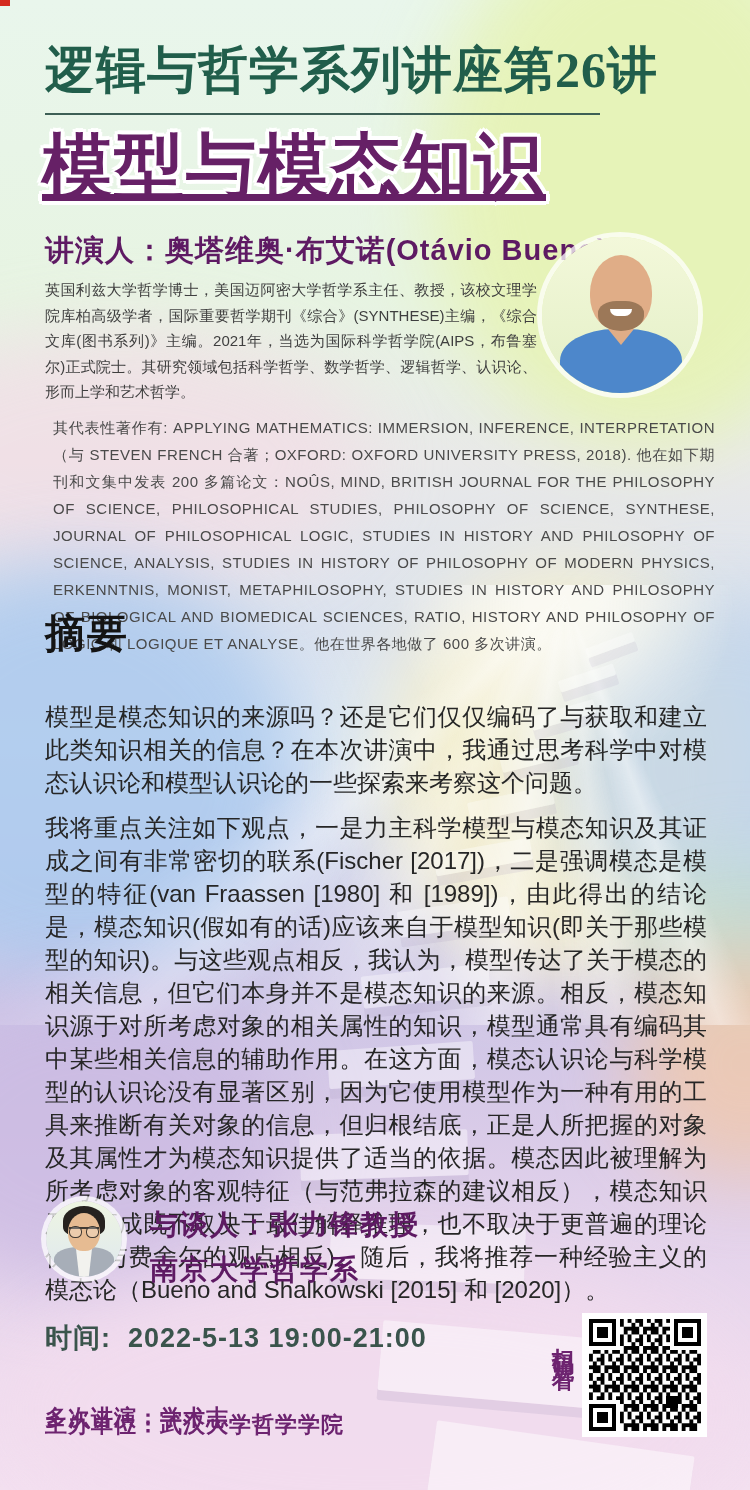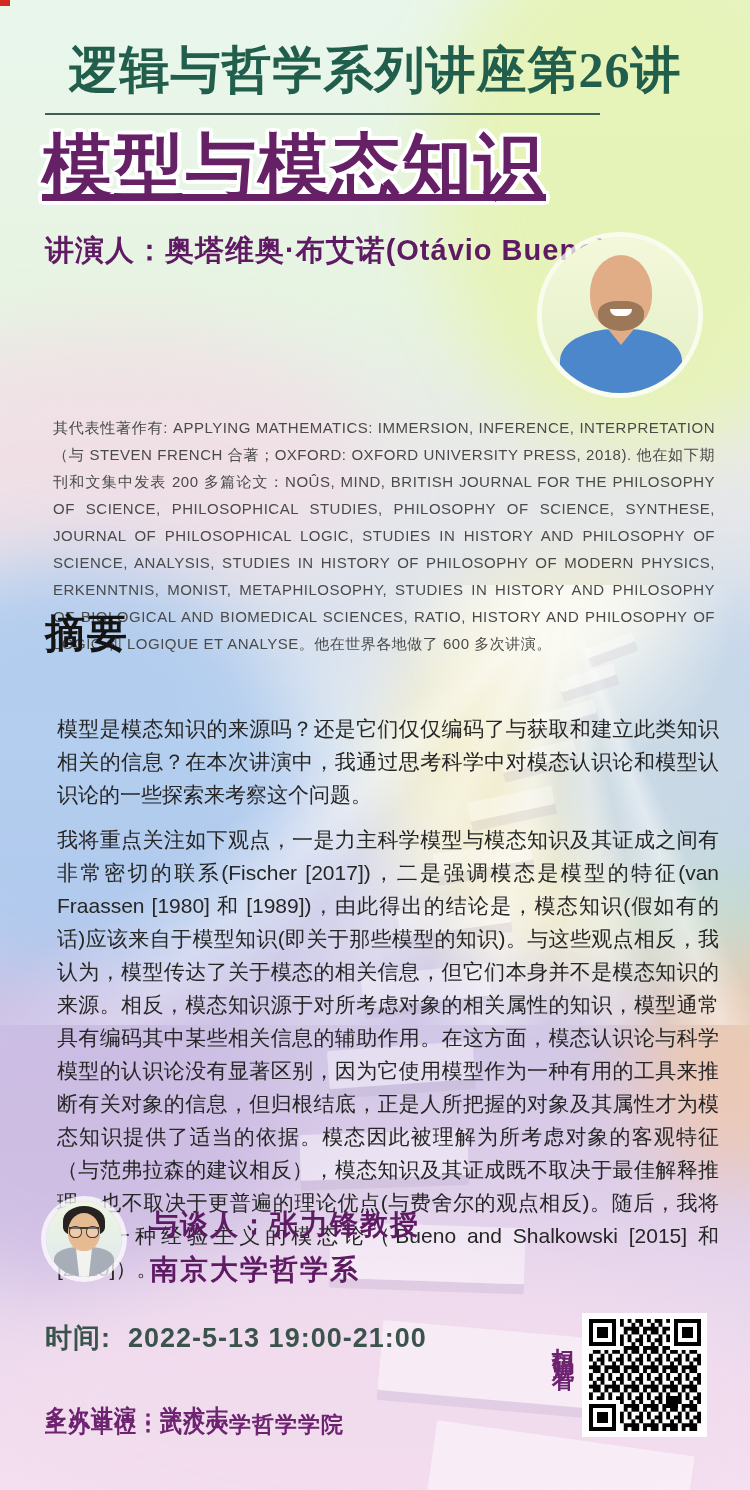--- a/index.html
+++ b/index.html
@@ -15,37 +15,37 @@
       conic-gradient(from 150deg at 565px 10px,
         rgba(255,255,255,0) 0deg 5deg, rgba(255,255,255,.55) 10deg, rgba(255,255,255,0) 17deg,
         rgba(255,255,255,.35) 23deg, rgba(255,255,255,0) 32deg, rgba(255,255,255,.5) 40deg,
         rgba(255,255,255,0) 50deg, rgba(255,255,255,.3) 58deg, rgba(255,255,255,0) 68deg,
         rgba(255,255,255,.4) 76deg, rgba(255,255,255,0) 86deg 360deg);}
   .step{position:absolute;background:rgba(255,255,255,.62);box-shadow:0 10px 0 rgba(165,150,185,.28);border-radius:2px;}
   .corner-mark{position:absolute;left:0;top:0;width:10px;height:6px;background:#d42a1e;}
 
   .series-title{position:absolute;left:45px;top:40px;width:660px;margin:0;
     font-family:"Liberation Serif","DejaVu Serif",serif;font-weight:700;
-    font-size:50px;line-height:60px;color:#215e4b;letter-spacing:1px;text-align:center;}
+    font-size:50px;line-height:60px;color:#215e4b;letter-spacing:1px;}
   .divider{position:absolute;left:45px;top:113px;width:555px;height:2px;background:#3d5f55;}
   .main-title{position:absolute;left:42px;top:124px;margin:0;font-weight:900;
     font-size:70px;line-height:84px;color:#662066;letter-spacing:2px;
     text-shadow:-3px -3px 0 #fff,3px -3px 0 #fff,-3px 3px 0 #fff,3px 3px 0 #fff,
       0 -4px 0 #fff,0 4px 0 #fff,-4px 0 0 #fff,4px 0 0 #fff;text-decoration:underline;}
   .speaker-line{position:absolute;left:45px;top:231px;margin:0;font-weight:700;
     font-size:29px;color:#5e1a63;letter-spacing:1px;}
   .speaker-bio{position:absolute;left:45px;top:277px;width:492px;margin:0;
     font-size:15px;line-height:25.5px;color:#3f3f3f;text-align:justify;}
   .works{position:absolute;left:45px;top:406px;width:662px;margin:8px;
     font-size:15px;line-height:27px;color:#4a4a4a;text-align:justify;letter-spacing:.5px;}
   .abstract-heading{position:absolute;left:45px;top:606px;margin:0;
     font-family:"Liberation Serif","DejaVu Serif",serif;font-weight:900;
     font-size:40px;color:#141414;letter-spacing:2px;}
-  .abstract-p{position:absolute;left:45px;width:662px;margin:12px;
-    font-size:21px;line-height:33px;color:#262626;text-align:justify;}
+  .abstract-p{position:absolute;left:45px;width:662px;margin:0;
+    font-size:24px;line-height:33px;color:#262626;text-align:justify;}
   .abstract-p1{top:700px;}
   .abstract-p2{top:811px;}
 
   .avatar{position:absolute;border-radius:50%;overflow:hidden;box-shadow:0 0 0 5px rgba(255,255,255,.75);}
   .avatar .head{position:absolute;border-radius:50% 50% 46% 46%;}
   .avatar .body{position:absolute;}
   .speaker-photo{left:542px;top:237px;width:156px;height:156px;
     background:linear-gradient(180deg,#f3f8da 0%,#e3efc6 100%);}
   .speaker-photo .head{left:48px;top:18px;width:62px;height:76px;background:#e0ad87;}
   .speaker-photo .beard{position:absolute;left:56px;top:64px;width:46px;height:30px;
@@ -113,20 +113,21 @@
     <div class="step" style="left:430px;top:1438px;width:260px;height:85px;transform:rotate(8deg);opacity:.75;"></div>
   </div>
 
   <div class="corner-mark"></div>
 
   <h2 class="series-title">逻辑与哲学系列讲座第26讲</h2>
   <div class="divider"></div>
   <h1 class="main-title">模型与模态知识</h1>
 
   <p class="speaker-line">讲演人：奥塔维奥·布艾诺(Otávio Bueno)</p>
+  <p class="speaker-bio">英国利兹大学哲学博士，美国迈阿密大学哲学系主任、教授，该校文理学院库柏高级学者，国际重要哲学期刊《综合》(SYNTHESE)主编，《综合文库(图书系列)》主编。2021年，当选为国际科学哲学院(AIPS，布鲁塞尔)正式院士。其研究领域包括科学哲学、数学哲学、逻辑哲学、认识论、形而上学和艺术哲学。</p>
 
   <div class="avatar speaker-photo">
     <div class="body"></div>
     <div class="collar"></div>
     <div class="head"></div>
     <div class="beard"></div>
     <div class="mouth"></div>
   </div>
 
   <p class="works">其代表性著作有: APPLYING MATHEMATICS: IMMERSION, INFERENCE, INTERPRETATION（与 STEVEN FRENCH 合著；OXFORD: OXFORD UNIVERSITY PRESS, 2018). 他在如下期刊和文集中发表 200 多篇论文：NOÛS, MIND, BRITISH JOURNAL FOR THE PHILOSOPHY OF SCIENCE, PHILOSOPHICAL STUDIES, PHILOSOPHY OF SCIENCE, SYNTHESE, JOURNAL OF PHILOSOPHICAL LOGIC, STUDIES IN HISTORY AND PHILOSOPHY OF SCIENCE, ANALYSIS, STUDIES IN HISTORY OF PHILOSOPHY OF MODERN PHYSICS, ERKENNTNIS, MONIST, METAPHILOSOPHY, STUDIES IN HISTORY AND PHILOSOPHY OF BIOLOGICAL AND BIOMEDICAL SCIENCES, RATIO, HISTORY AND PHILOSOPHY OF LOGIC 和 LOGIQUE ET ANALYSE。他在世界各地做了 600 多次讲演。</p>

